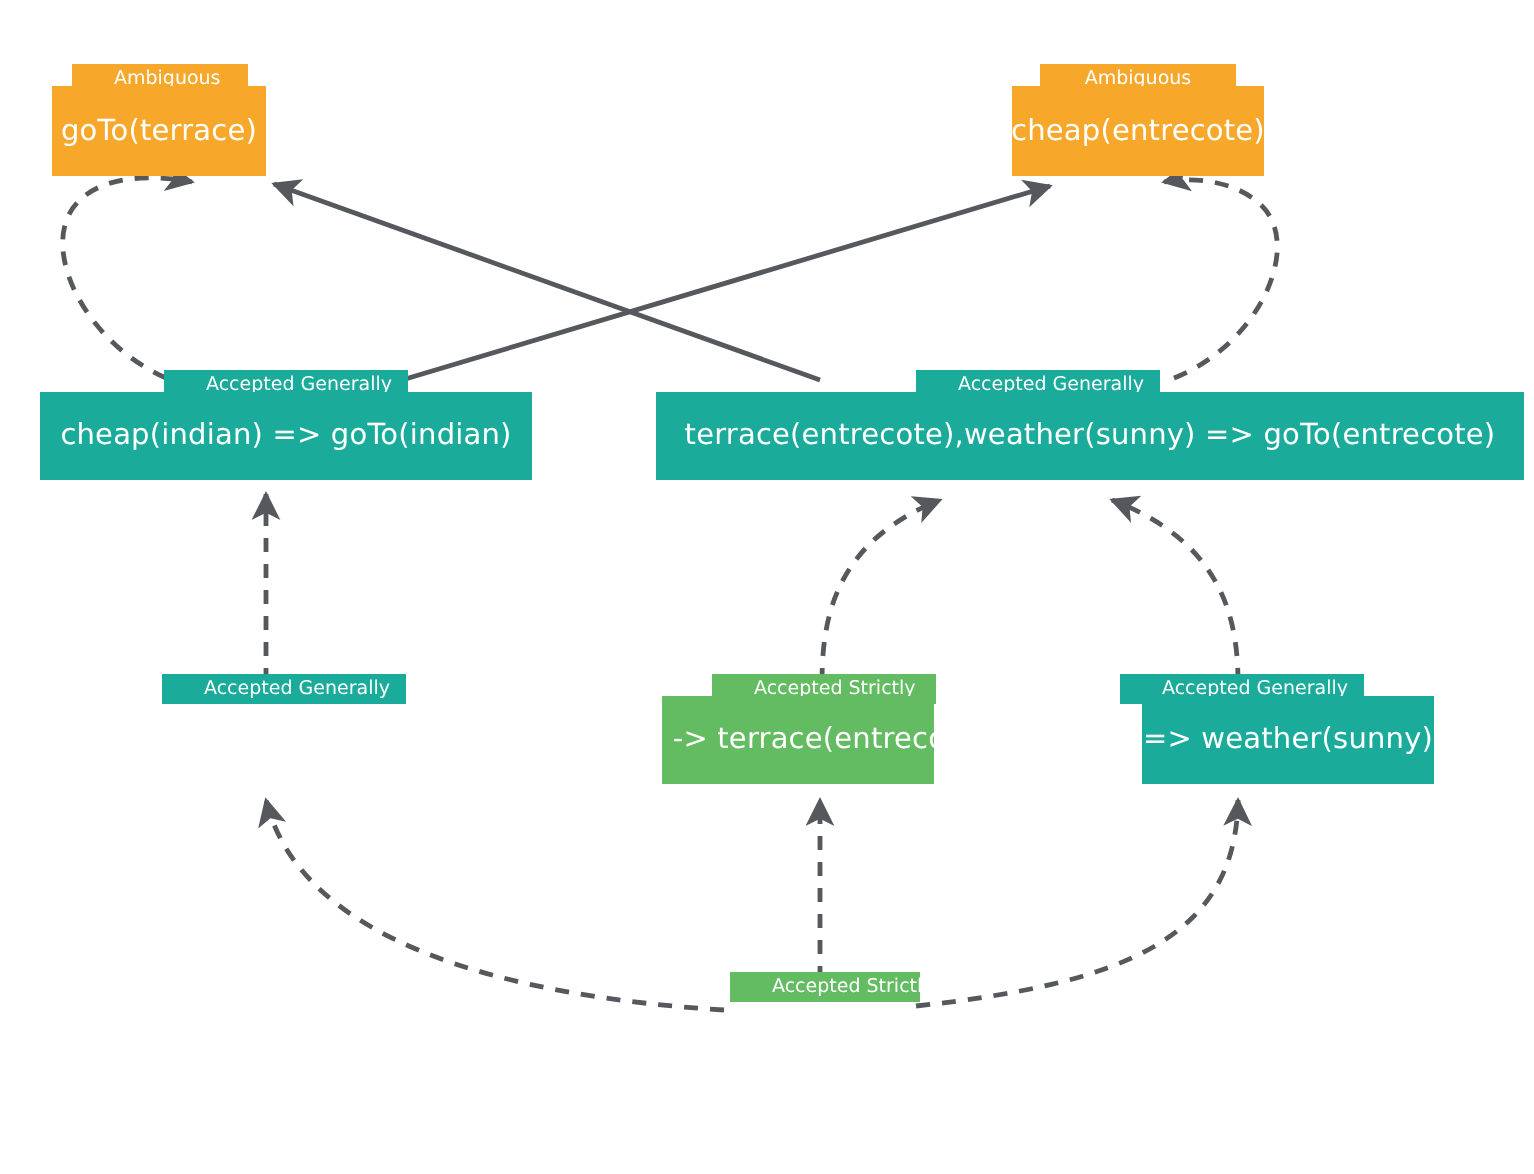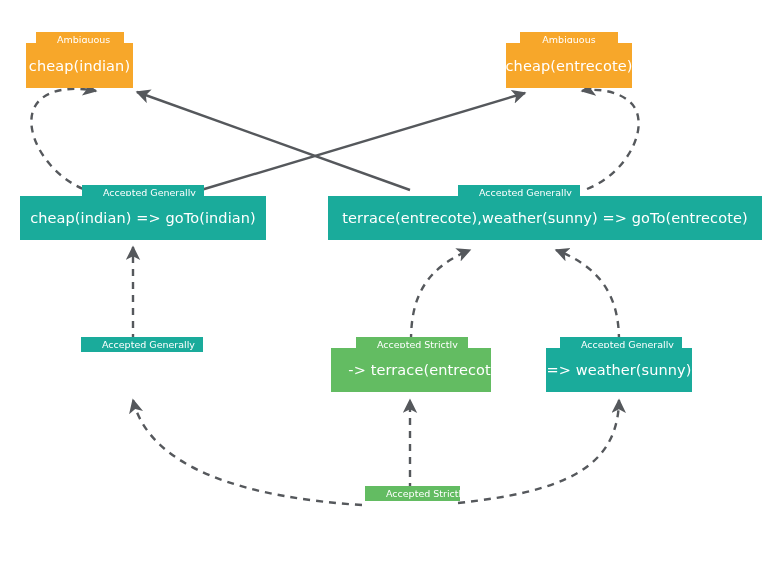--- a/index.html
+++ b/index.html
@@ -91,21 +91,21 @@
         <path d="M 362 505 C 250 498 150 470 133 400" fill="none" stroke="#55585c" stroke-width="2.4" stroke-dasharray="7,6" stroke-linecap="butt" marker-end="url(#arrowhead)"></path>
         <path d="M 410 490 L 410 400" fill="none" stroke="#55585c" stroke-width="2.4" stroke-dasharray="7,6" stroke-linecap="butt" marker-end="url(#arrowhead)"></path>
         <path d="M 458 503 C 560 492 618 470 619 400" fill="none" stroke="#55585c" stroke-width="2.4" stroke-dasharray="7,6" stroke-linecap="butt" marker-end="url(#arrowhead)"></path>
       </g>
   </svg>
 
   <div id="node-group">
       <div class="node ambiguous" style="left: 26px; top: 32px; width: 107px; height: 56px;">
         <div class="node-tab" style="left: 10px; width: 88px;">Ambiguous</div>
         <div class="node-body" style="width: 107px; height: 45px;">
-          <span class="node-label">cheap(indian)</span>
+          <span class="node-label">goTo(terrace)</span>
         </div>
       </div>
       <div class="node ambiguous" style="left: 506px; top: 32px; width: 126px; height: 56px;">
         <div class="node-tab" style="left: 14px; width: 98px;">Ambiguous</div>
         <div class="node-body" style="width: 126px; height: 45px;">
           <span class="node-label">cheap(entrecote)</span>
         </div>
       </div>
       <div class="node accepted-generally" style="left: 20px; top: 185px; width: 227px; height: 55px;">
         <div class="node-tab" style="left: 62px; width: 122px;">Accepted Generally</div>
@@ -117,27 +117,27 @@
         <div class="node-tab" style="left: 130px; width: 122px;">Accepted Generally</div>
         <div class="node-body" style="width: 434px; height: 44px; align-items: center;">
           <span class="node-label">terrace(entrecote),weather(sunny) =&gt; goTo(entrecote)</span>
         </div>
       </div>
       <div class="node accepted-generally" style="left: 66px; top: 337px; width: 134px; height: 55px;">
         <div class="node-tab" style="left: 15px; width: 122px;">Accepted Generally</div>
       </div>
       <div class="node accepted-strictly" style="left: 331px; top: 337px; width: 160px; height: 55px;">
         <div class="node-tab" style="left: 25px; width: 112px;">Accepted Strictly</div>
-        <div class="node-body" style="width: 160px; height: 44px; padding-left: 32px;">
+        <div class="node-body" style="width: 136px; height: 44px; padding-left: 32px;">
           <span class="node-label">-&gt; terrace(entrecote)</span>
         </div>
       </div>
       <div class="node accepted-generally" style="left: 546px; top: 337px; width: 146px; height: 55px;">
         <div class="node-tab" style="left: 14px; width: 122px;">Accepted Generally</div>
-        <div class="node-body" style="width: 146px; height: 44px;">
+        <div class="node-body" style="width: 146px; height: 44px; margin-left: 25px;">
           <span class="node-label">=&gt; weather(sunny)</span>
         </div>
       </div>
       <div class="node accepted-strictly" style="left: 362px; top: 486px; width: 96px; height: 55px;">
         <div class="node-tab" style="left: 3px; width: 95px;">Accepted Strictly</div>
       </div>
     </div>
 
 </div>
 

